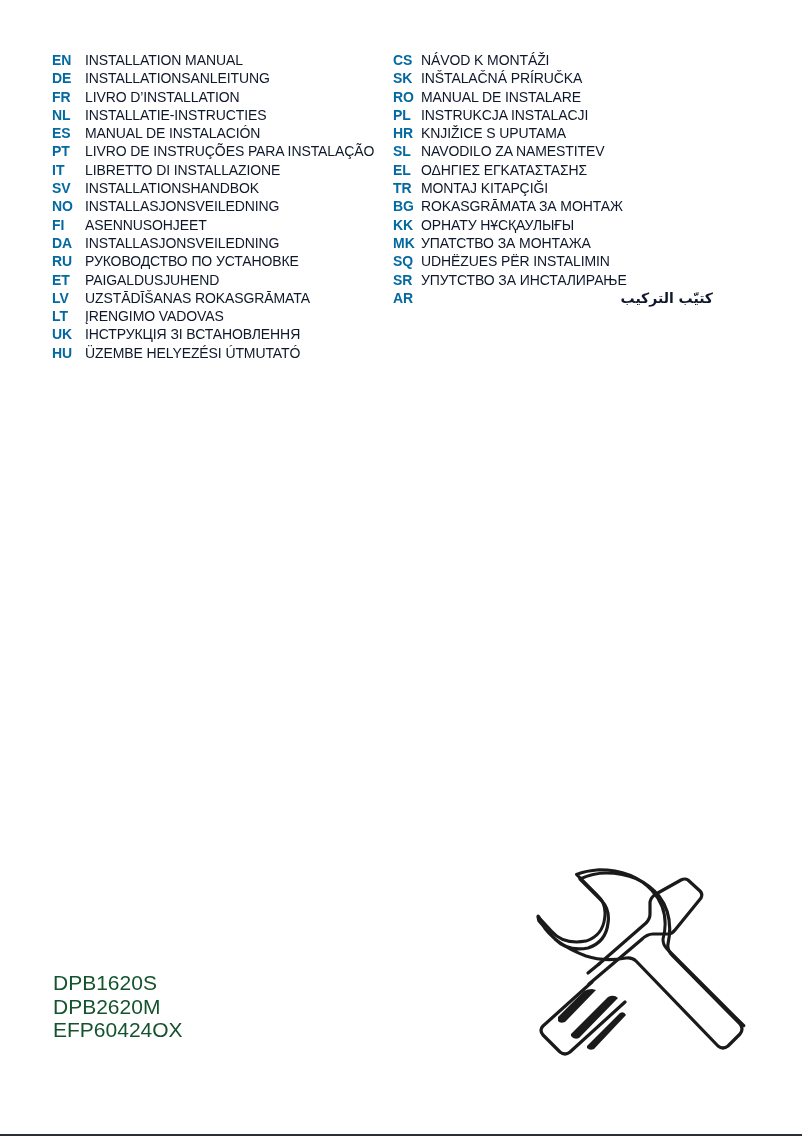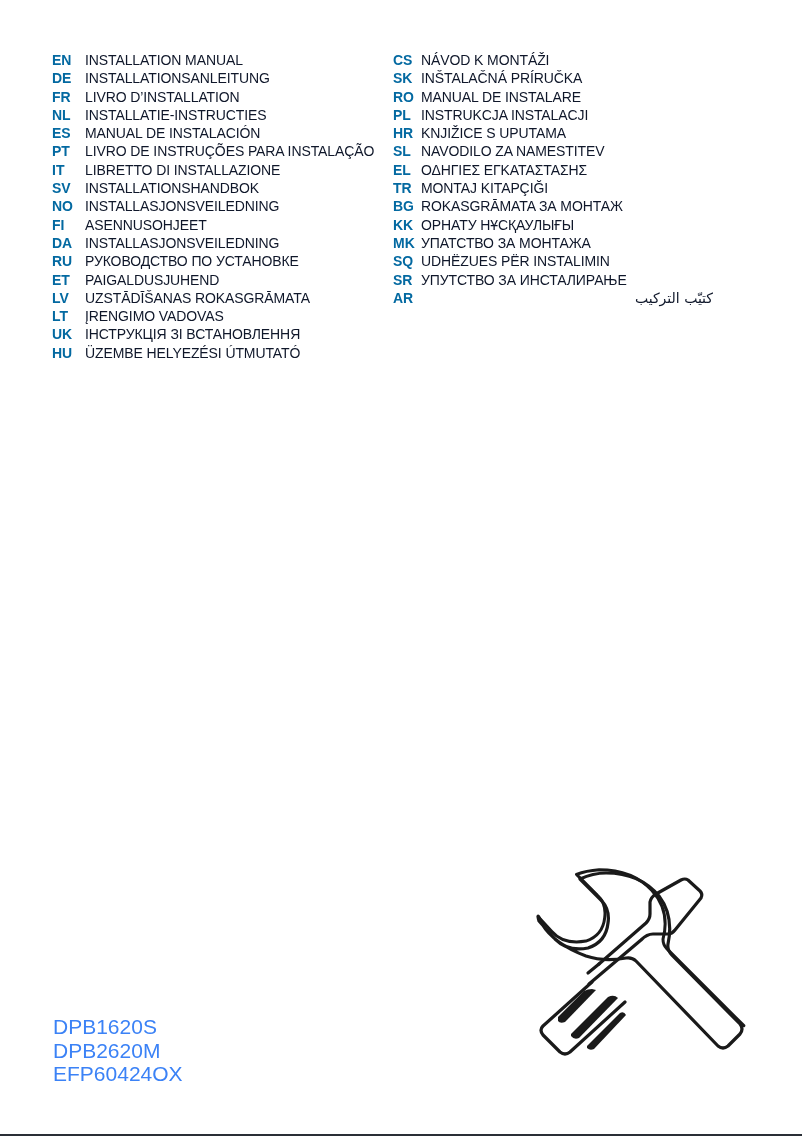--- a/index.html
+++ b/index.html
@@ -38,37 +38,37 @@
       position: absolute;
       left: 33px;
       color: #0f172a;
       letter-spacing: -0.1px;
     }
     .lang-col.right .lang-label { left: 28px; }
     .lang-label.rtl {
       left: auto;
       right: auto;
       direction: rtl;
-      font-weight: normal;
+      font-weight: bold;
       font-family: "DejaVu Sans", sans-serif;
       font-size: 14px;
     }
     .rtl-wrap {
       position: absolute;
       left: 0;
       width: 320px;
       text-align: right;
     }
     .models {
       position: absolute;
       left: 53px;
-      top: 1015px;
+      top: 971px;
       font-size: 21px;
       line-height: 23.5px;
-      color: #3b82f6;
+      color: #14532d;
     }
     .model-line { display: block; }
     .tools-icon {
       position: absolute;
       left: 528px;
       top: 868px;
       width: 218px;
       height: 216px;
     }
     .bottom-bar {

